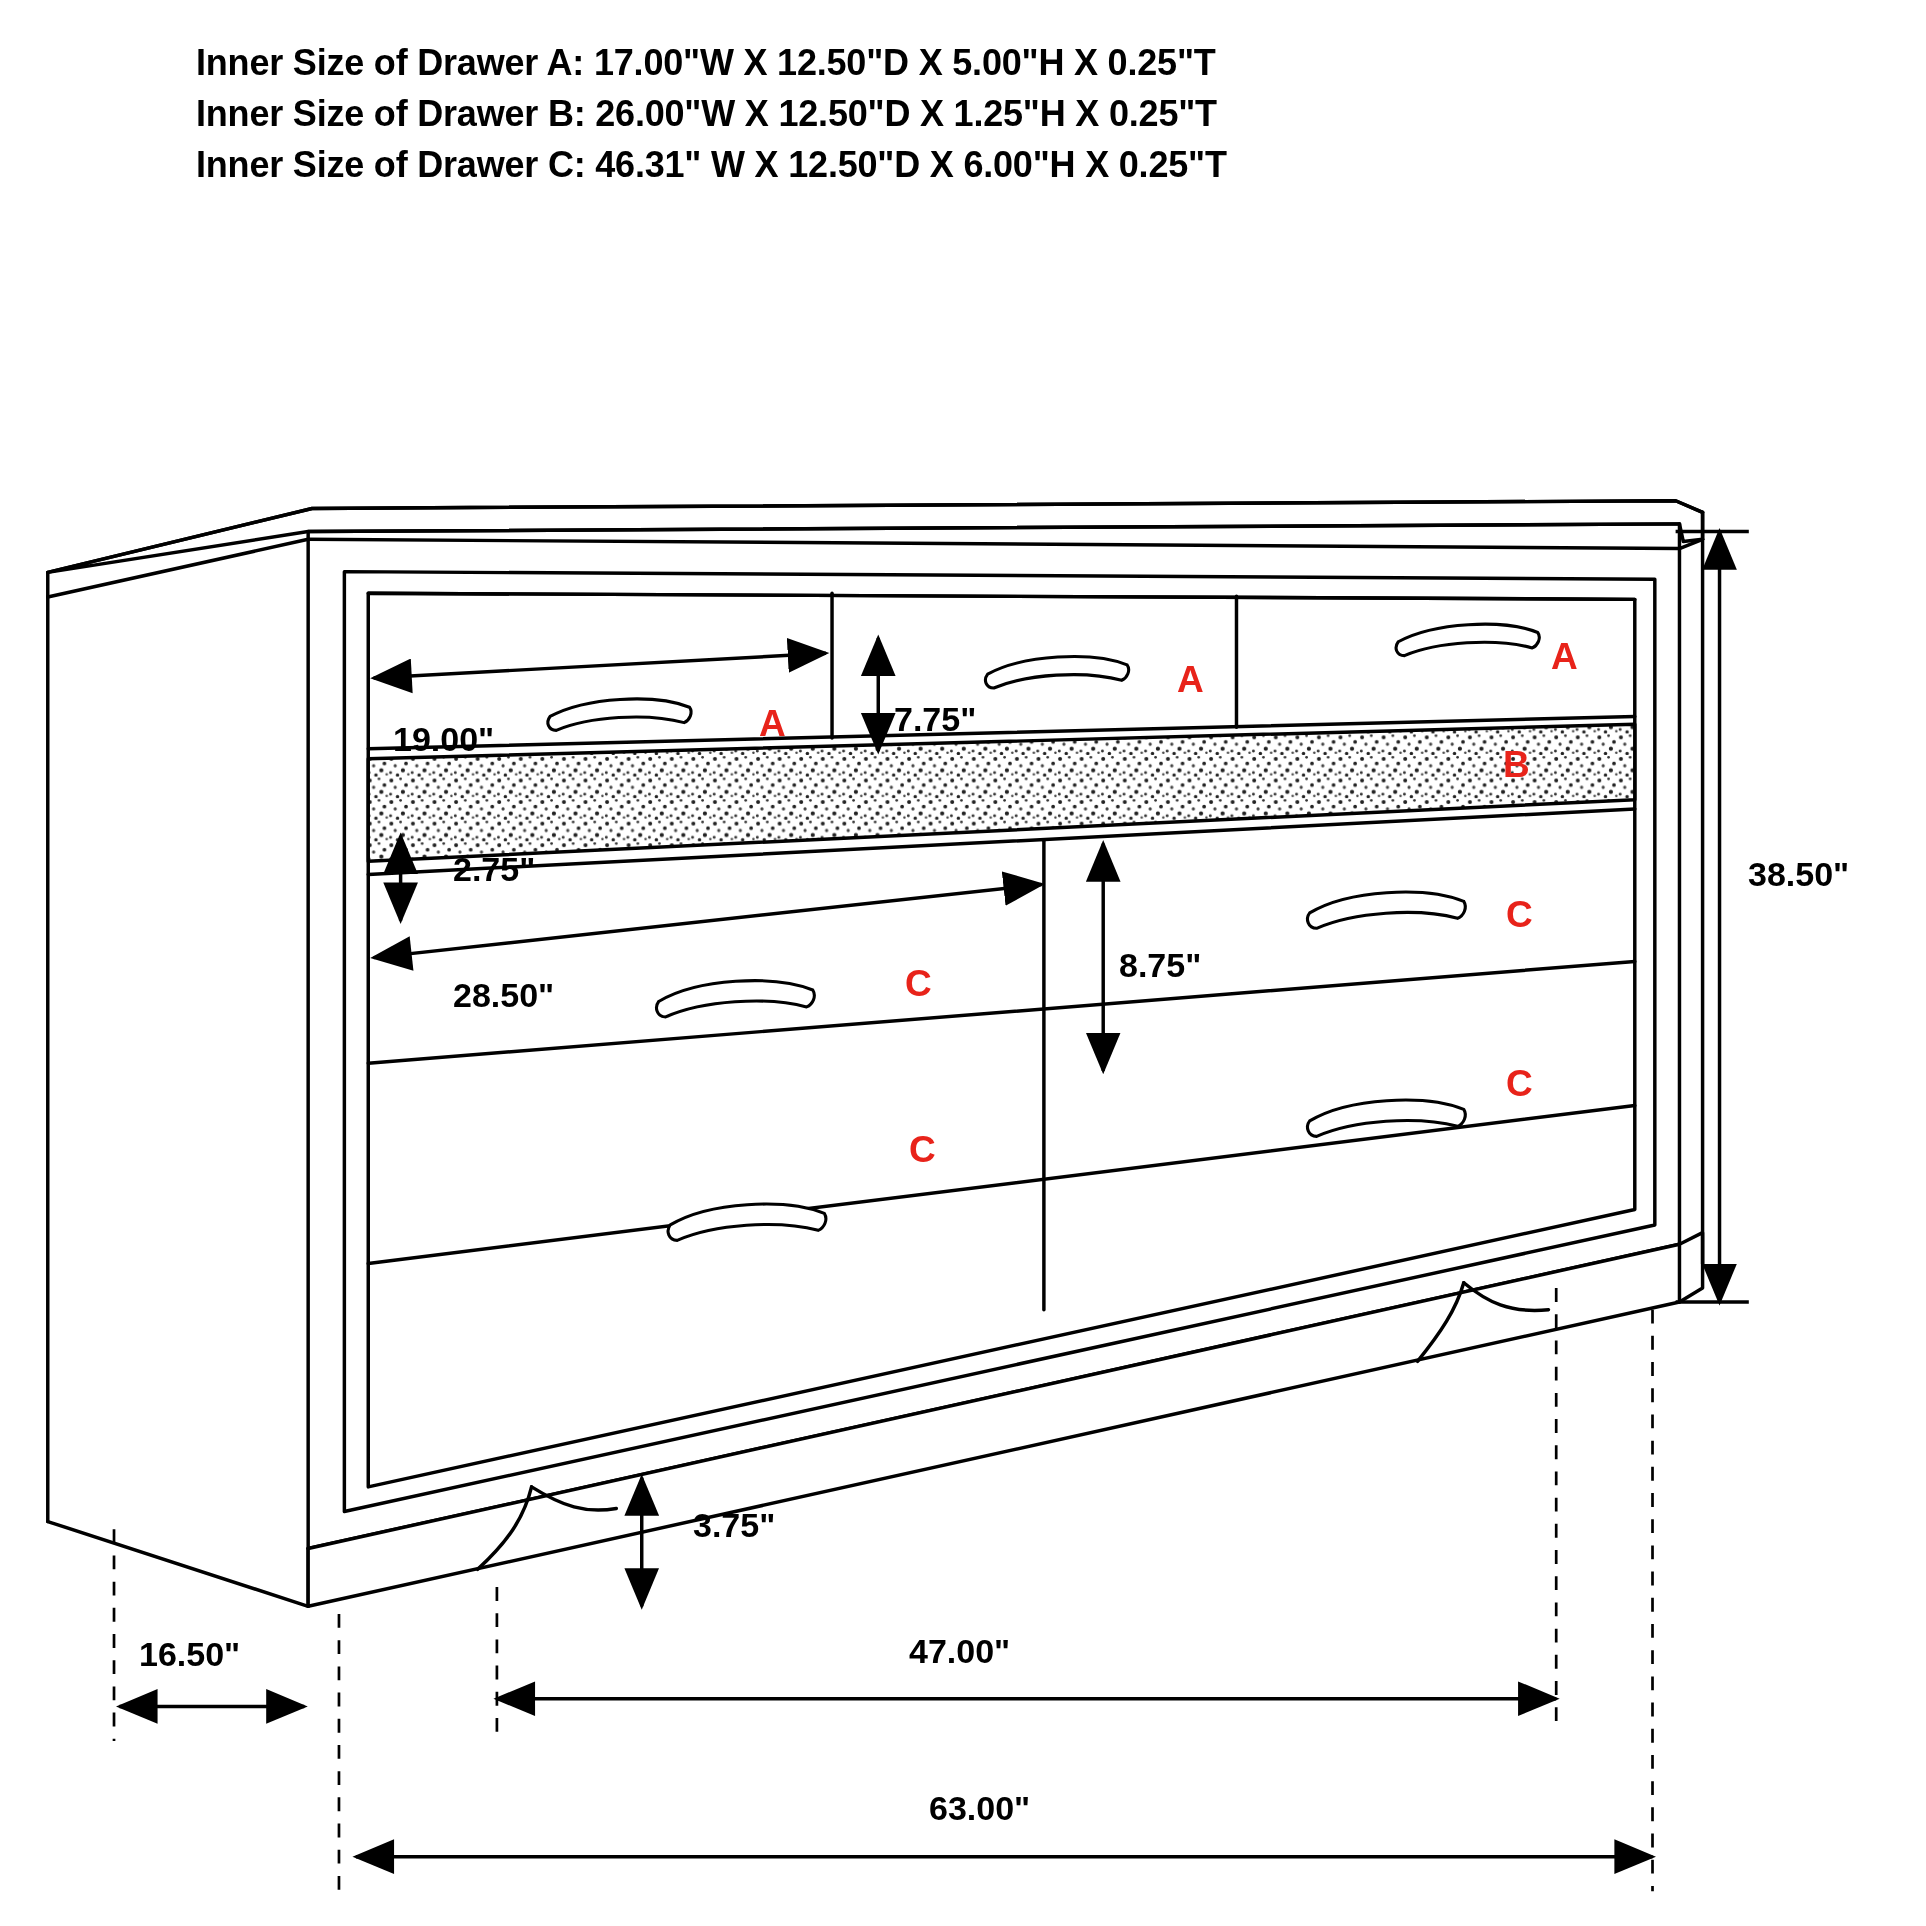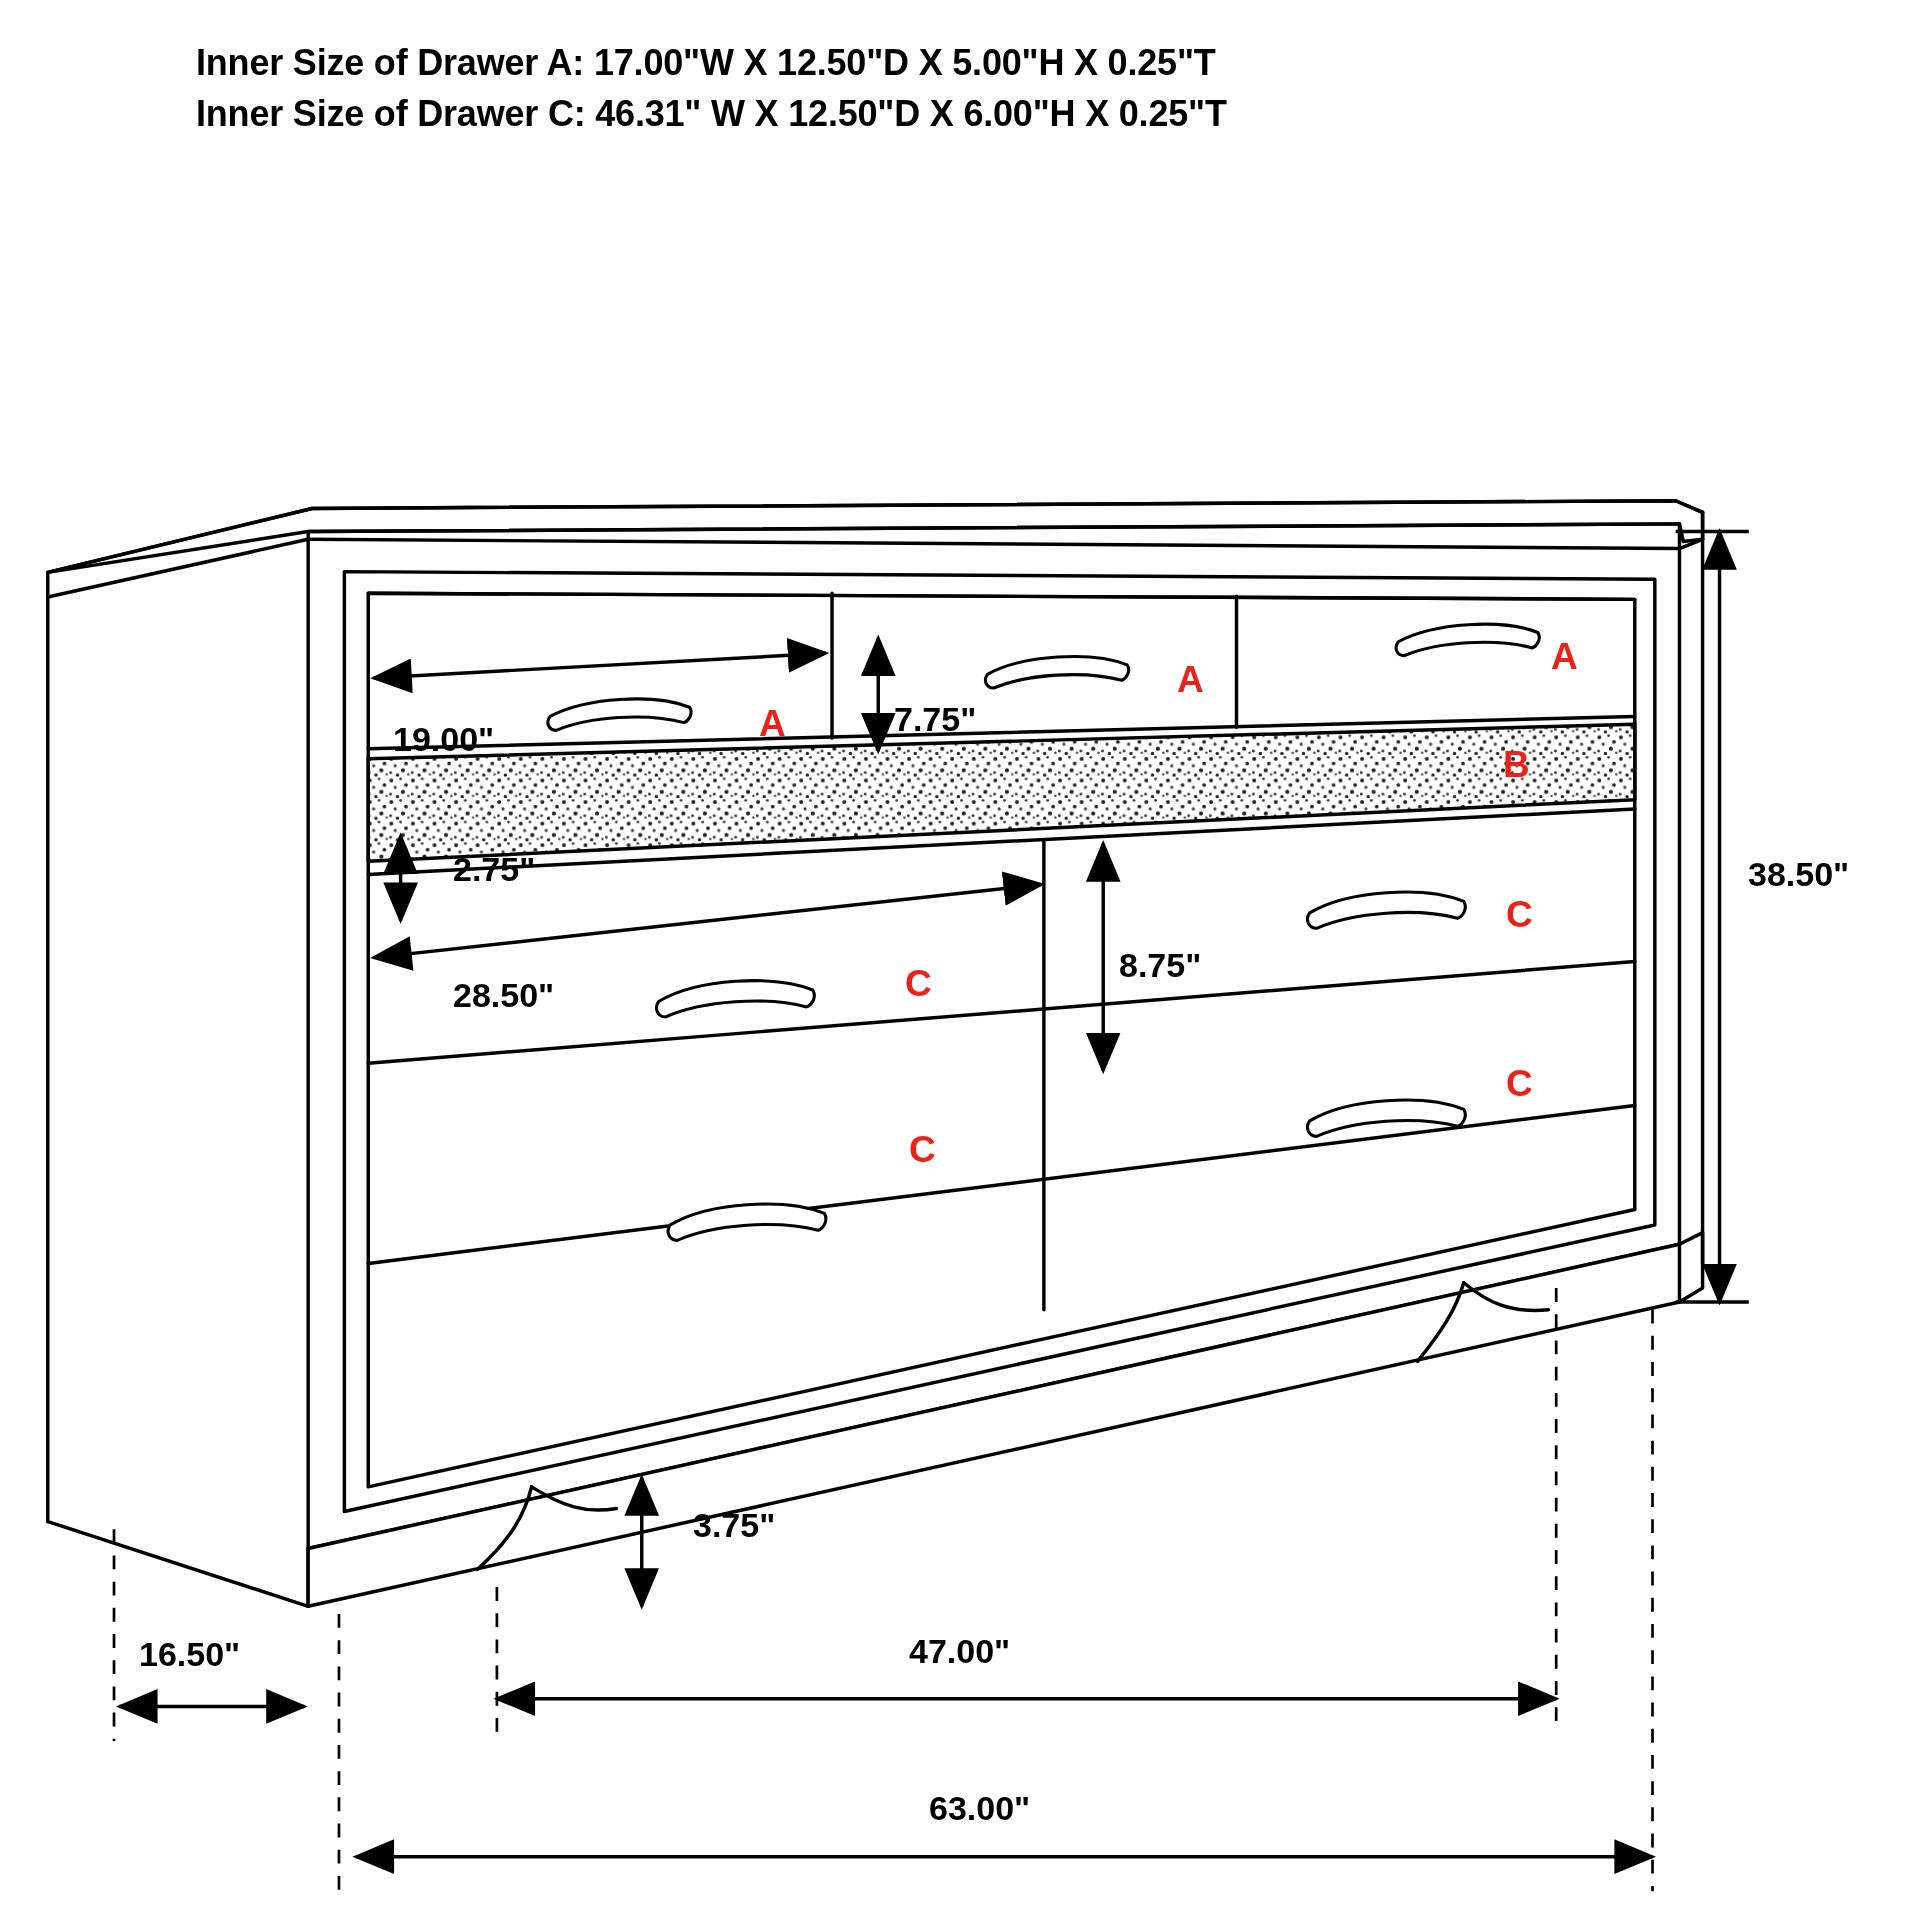--- a/index.html
+++ b/index.html
@@ -11,20 +11,21 @@
   .dim-label{position:absolute;font-size:34px;font-weight:bold;color:#000;white-space:nowrap;}
   .drawer-label{position:absolute;font-size:37px;font-weight:bold;color:#e8231a;white-space:nowrap;}
 </style>
 </head>
 <body>
 
 <div id="stage">
 
   <div class="spec-block">
     <div class="spec-line">Inner Size of Drawer A: 17.00"W X 12.50"D X 5.00"H X 0.25"T</div>
+    <div class="spec-line">Inner Size of Drawer B: 26.00"W X 12.50"D X 1.25"H X 0.25"T</div>
     <div class="spec-line">Inner Size of Drawer C: 46.31" W X 12.50"D X 6.00"H X 0.25"T</div>
   </div>
 
   <svg class="diagram" viewBox="0 0 2500 2500">
     <defs>
       <pattern id="speckle" width="28" height="28" patternUnits="userSpaceOnUse">
         <rect width="28" height="28" fill="#ffffff"></rect>
         <circle cx="4" cy="5" r="2.6" fill="#222"></circle>
         <circle cx="16" cy="3" r="1.8" fill="#333"></circle>
         <circle cx="23" cy="11" r="2.4" fill="#222"></circle>

